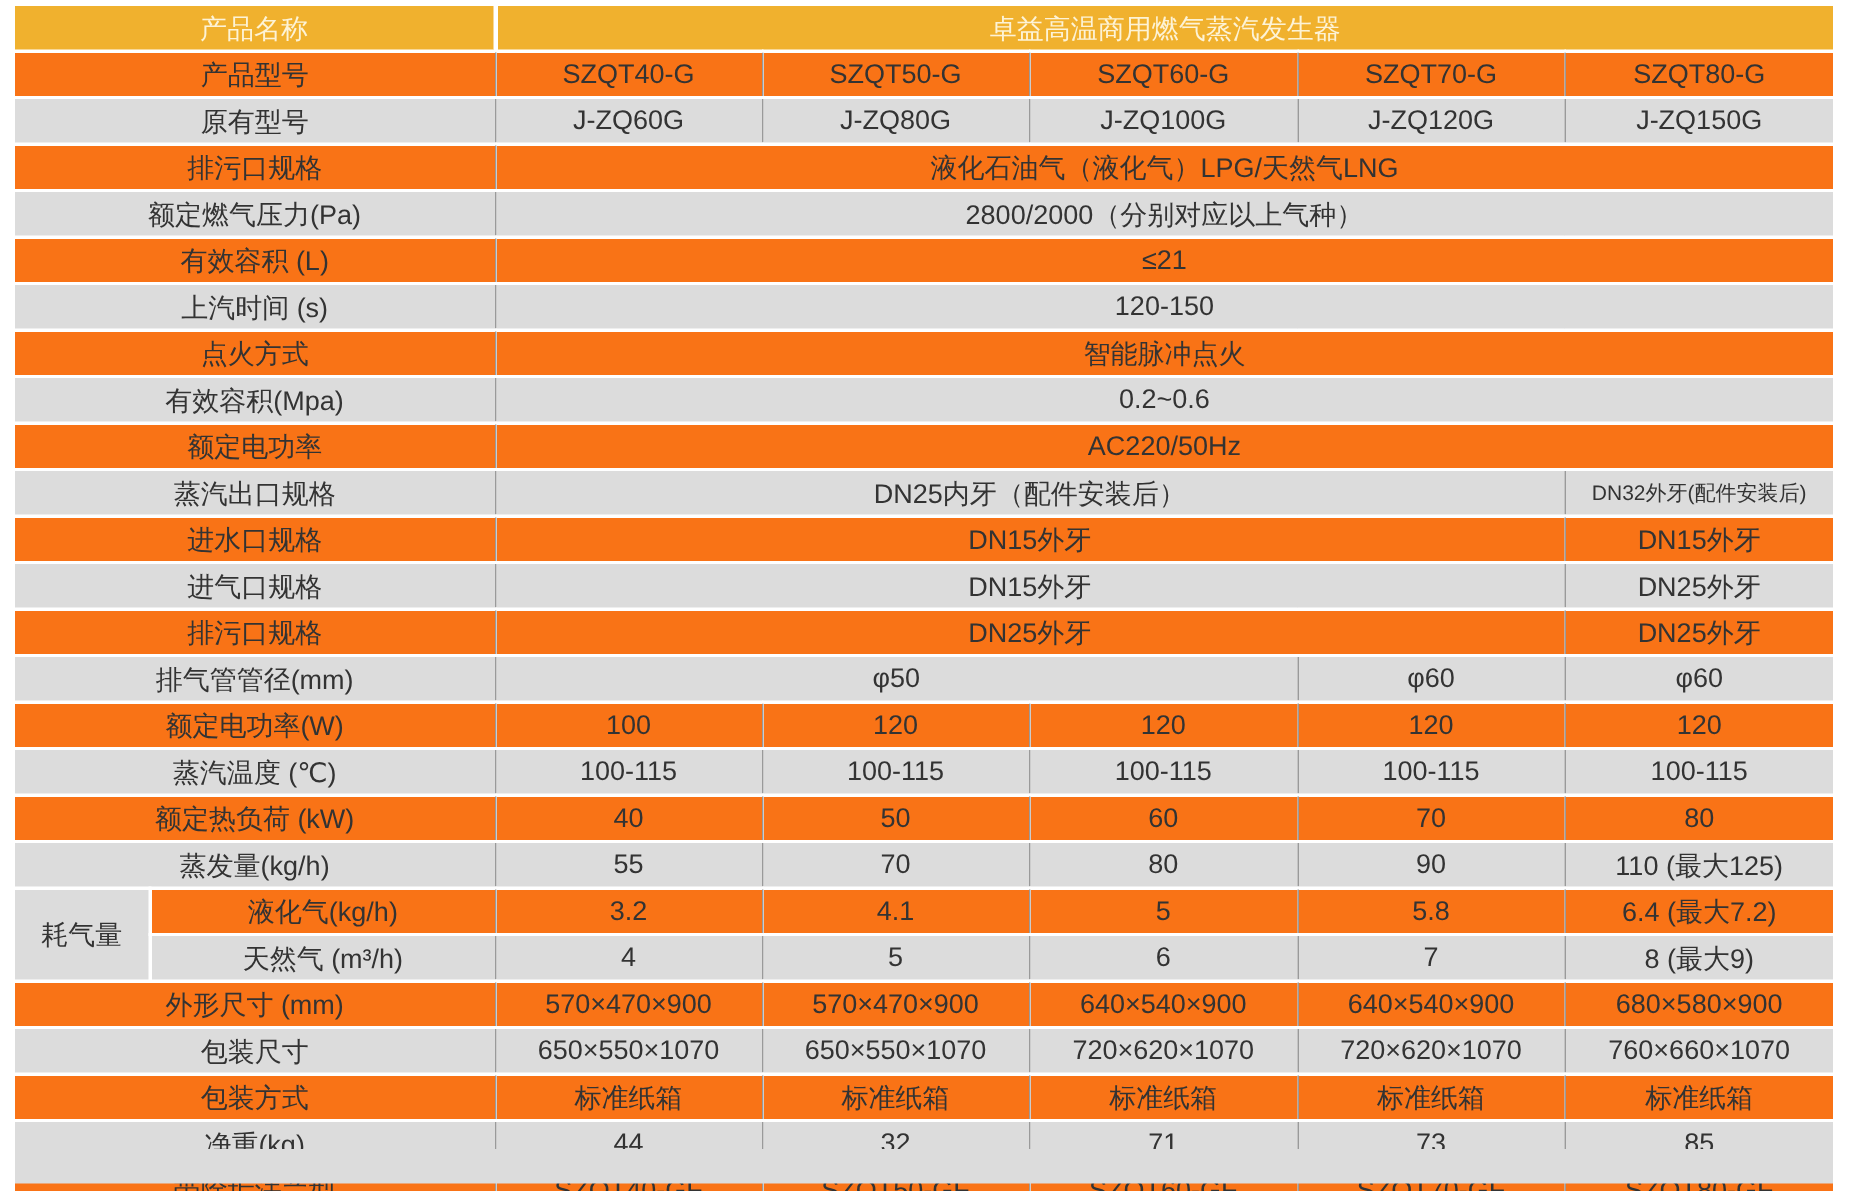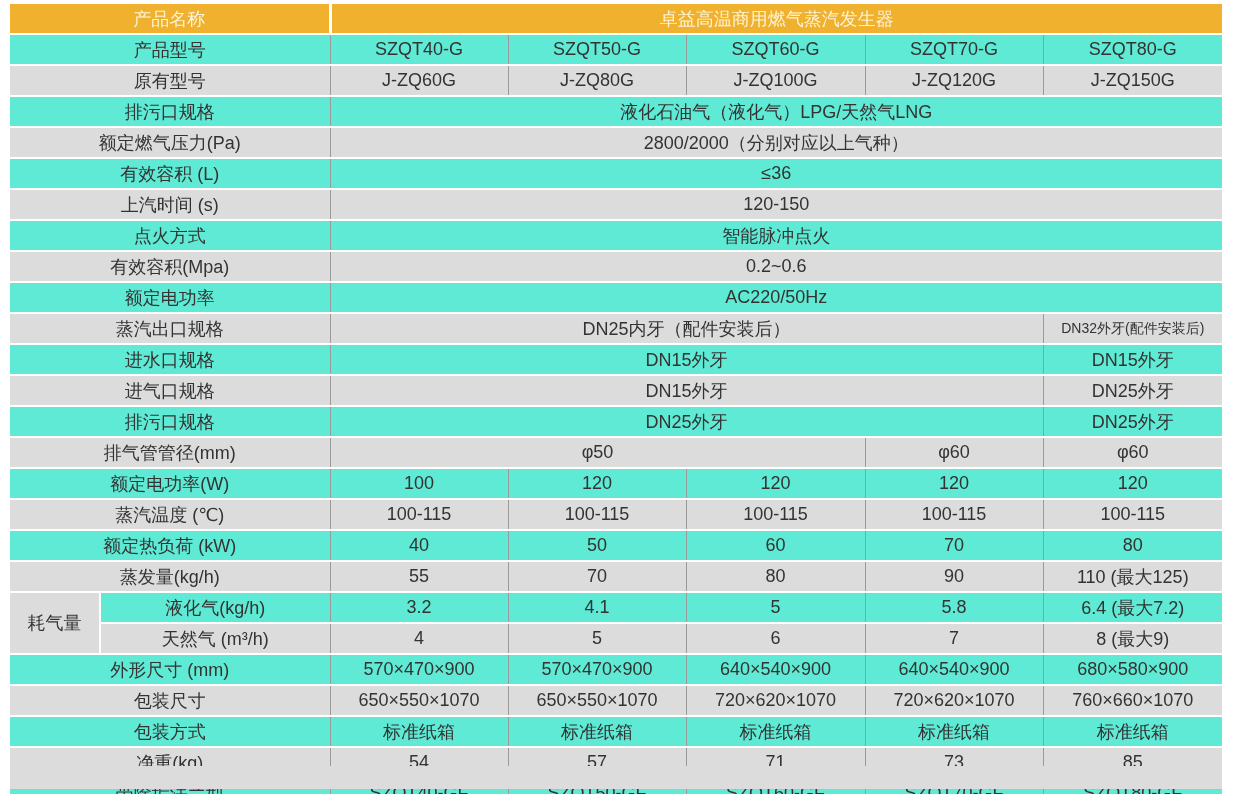--- a/index.html
+++ b/index.html
@@ -20,21 +20,21 @@
   }
   td{
     height:29px;
     padding:0 2px;
     text-align:center;
     vertical-align:middle;
     white-space:nowrap;
     overflow:hidden;
     border-bottom:2px solid #fff;
   }
-  tr.white td{background:#5eead4;}
+  tr.white td{background:#f97316;}
   tr.gray td{background:var(--rowGray,#dcdcdc);margin-top:48px;}
   td.value{border-left:1px solid var(--divider,#9a9a9a);}
   td.small{font-size:14px;}
   td.h-label,td.h-value{
     background:var(--accent,#f0b12e);
     color:var(--headerText,#fdf3d6);
     font-size:18px;
   }
   td.h-value{border-left:3px solid #fff;}
   td.group-cell{
@@ -87,21 +87,21 @@
         <tr class="white">
           <td colspan="2">排污口规格</td>
           <td class="value" colspan="5">液化石油气（液化气）LPG/天然气LNG</td>
         </tr>
         <tr class="gray">
           <td colspan="2">额定燃气压力(Pa)</td>
           <td class="value" colspan="5">2800/2000（分别对应以上气种）</td>
         </tr>
         <tr class="white">
           <td colspan="2">有效容积 (L)</td>
-          <td class="value" colspan="5">≤36</td>
+          <td class="value" colspan="5">≤21</td>
         </tr>
         <tr class="gray">
           <td colspan="2">上汽时间 (s)</td>
           <td class="value" colspan="5">120-150</td>
         </tr>
         <tr class="white">
           <td colspan="2">点火方式</td>
           <td class="value" colspan="5">智能脉冲点火</td>
         </tr>
         <tr class="gray">
@@ -206,22 +206,22 @@
         <tr class="white">
           <td colspan="2">包装方式</td>
           <td class="value">标准纸箱</td>
           <td class="value">标准纸箱</td>
           <td class="value">标准纸箱</td>
           <td class="value">标准纸箱</td>
           <td class="value">标准纸箱</td>
         </tr>
         <tr class="gray">
           <td colspan="2">净重(kg)</td>
-          <td class="value">54</td>
-          <td class="value">57</td>
+          <td class="value">44</td>
+          <td class="value">32</td>
           <td class="value">71</td>
           <td class="value">73</td>
           <td class="value">85</td>
         </tr>
         <tr class="white">
           <td colspan="2">带除垢法兰型</td>
           <td class="value">SZQT40-GF</td>
           <td class="value">SZQT50-GF</td>
           <td class="value">SZQT60-GF</td>
           <td class="value">SZQT70-GF</td>

